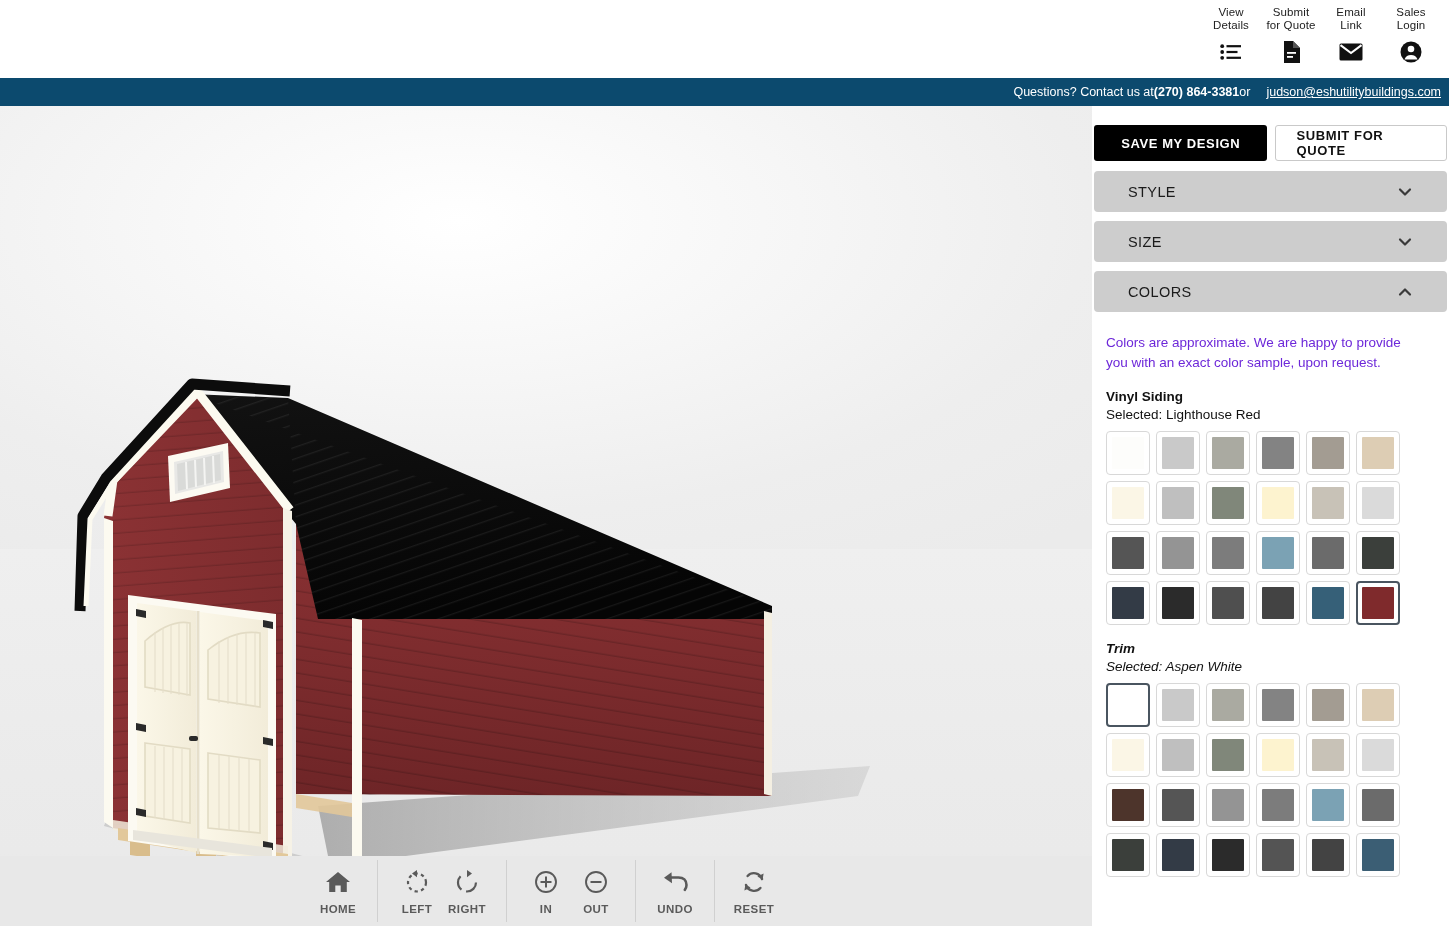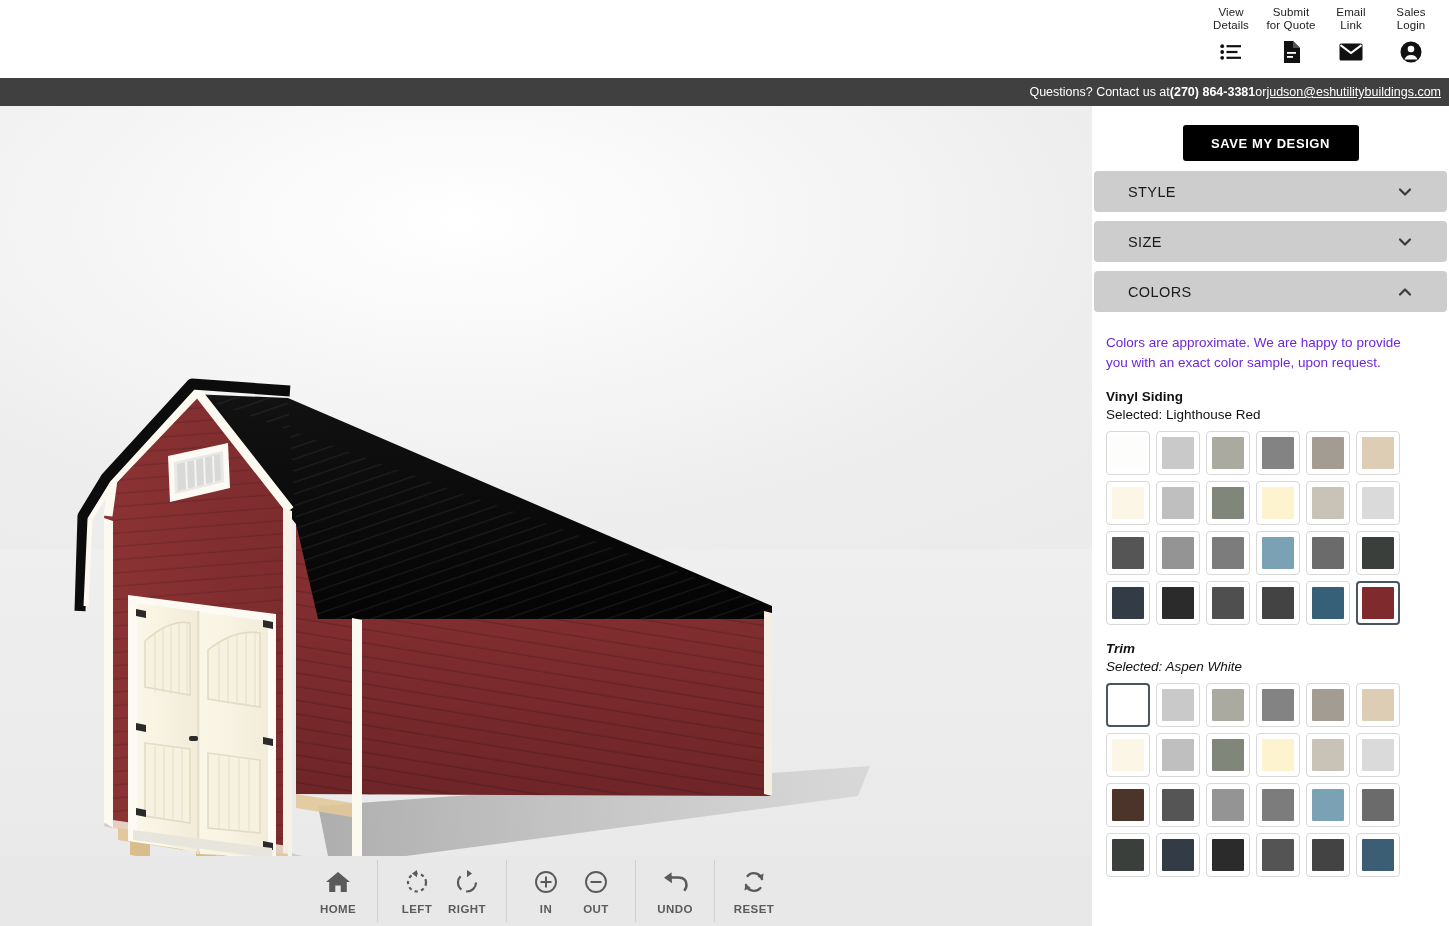--- a/index.html
+++ b/index.html
@@ -29,26 +29,26 @@
     text-align: center; letter-spacing: .1px;
   }
   .header-action .ha-icon {
     margin-top: 9px; height: 22px; display: flex;
     align-items: center; justify-content: center; color: #111;
   }
 
   
   .contact-bar {
     position: absolute; left: 0; top: 78px; width: 1449px; height: 28px;
-    background: #404040; color: #fff;
+    background: #0c4a6e; color: #fff;
     display: flex; align-items: center; justify-content: flex-end;
     padding-right: 8px;
     font-size: 12.5px;
   }
-  .contact-bar .cb-link { color: #fff; text-decoration: underline; }
+  .contact-bar .cb-link { color: #fff; text-decoration: underline; padding-left: 16px; }
   .contact-bar .cb-phone { font-weight: bold; }
 
   
   .viewport {
     position: absolute; left: 0; top: 106px; width: 1092px; height: 820px;
     overflow: hidden;
     background:
       radial-gradient(ellipse 900px 420px at 42% 14%, #ffffff 0%, #f6f6f6 38%, #eeeeee 70%, #ebebeb 100%);
   }
   .vp-floor {
@@ -442,20 +442,21 @@
         </div>
       </div>
 
     </div>
   </div>
 
   <div class="panel">
 
     <div class="panel-btns">
       <div class="btn btn-primary">SAVE MY DESIGN</div>
+      <div class="btn btn-secondary">SUBMIT FOR QUOTE</div>
     </div>
 
     <div class="accordion">
 
       <div class="acc-header">
         <span class="acc-title">STYLE</span>
         <span class="chev">
           <svg width="16" height="16" viewBox="0 0 16 16">
               <path d="M3 5.5L8 10.5 13 5.5" fill="none" stroke="#3a3a3a" stroke-width="2.2" stroke-linecap="round" stroke-linejoin="round"></path>
             </svg>

